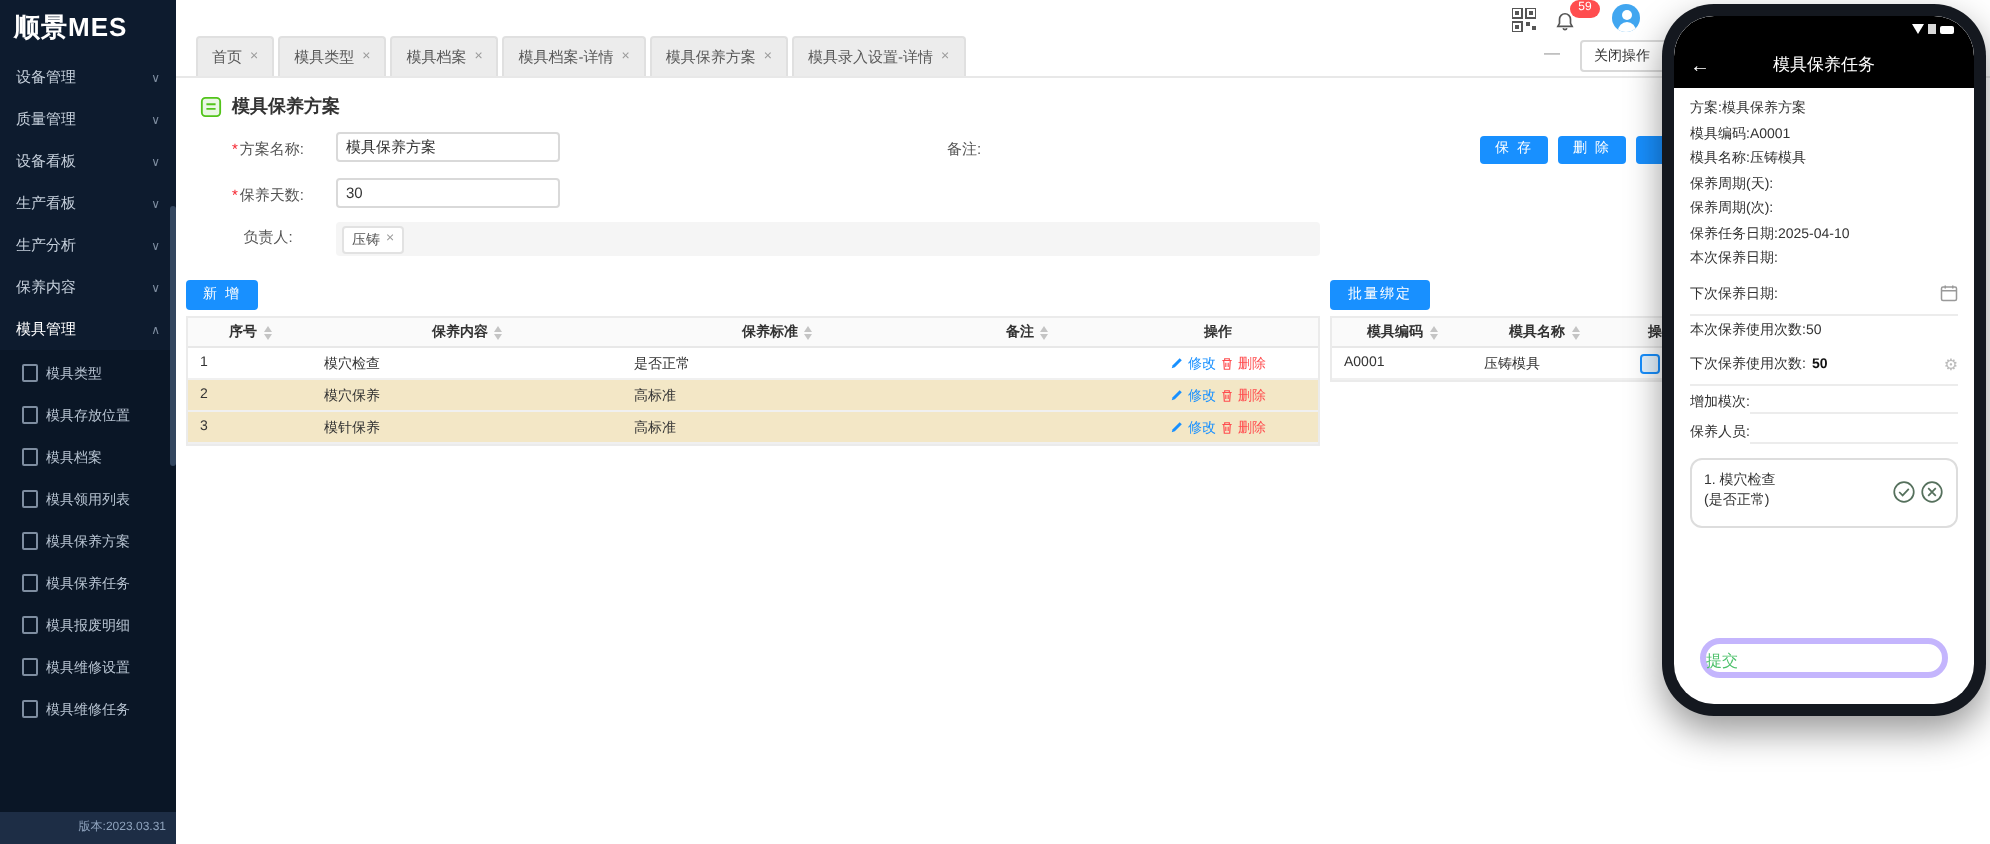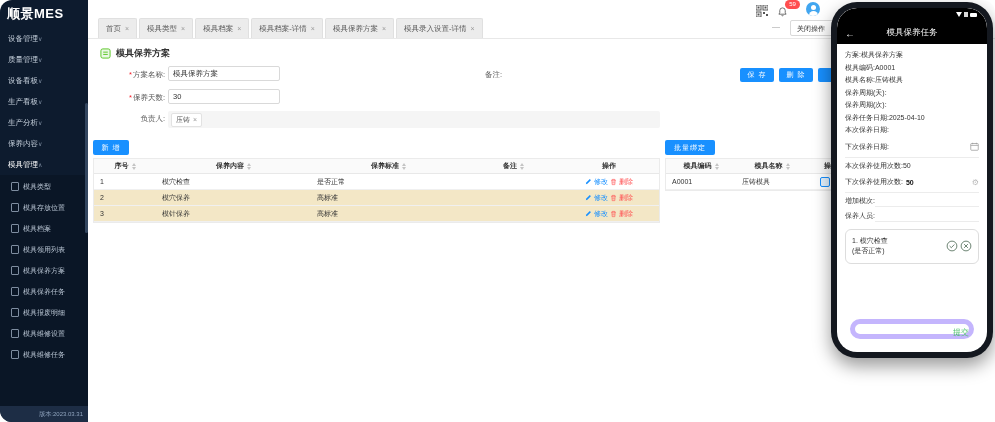--- a/index.html
+++ b/index.html
@@ -1,21 +1,21 @@
 <!DOCTYPE html>
 <html><head>
 <meta charset="utf-8">
 <style>
   html,body{margin:0;padding:0;background:#fff;}
   #stage{position:relative;width:995px;height:422px;background:#fff;overflow:hidden;
-         font-family:"Liberation Sans",sans-serif;border-radius:12px;-webkit-font-smoothing:antialiased;}
+         font-family:"Liberation Sans",sans-serif;-webkit-font-smoothing:antialiased;}
   
   #sidebar{position:absolute;left:0;top:0;width:88px;height:422px;background:#0d1b2e;display:flex;flex-direction:column;}
   .logo{height:28px;line-height:28px;padding-left:7px;color:#fff;font-size:13px;font-weight:bold;letter-spacing:.5px;}
-  .m-item{display:flex;align-items:center;height:21px;padding:0 8px;font-size:7.5px;color:#c5cfdb;cursor:pointer;}
+  .m-item{display:flex;align-items:center;justify-content:space-between;height:21px;padding:0 8px;font-size:7.5px;color:#c5cfdb;cursor:pointer;}
   .m-item .car{font-size:6px;color:#7e8da0;}
   .m-item.open{color:#fff;font-family:Liberation Serif, serif;}
   #subnav{flex:1;background:#0a1626;padding-top:1px;}
   .s-item{display:flex;align-items:center;gap:4px;height:21px;padding-left:11px;font-size:7px;color:#b8c4d2;cursor:pointer;}
   .doc-ic{width:6px;height:7px;border:1px solid #7e8da0;border-radius:1px;flex:none;}
   #version{height:16px;line-height:16px;background:#1d2d45;color:#8fa3bd;font-size:6px;text-align:right;padding-right:5px;}
   #side-scroll{position:absolute;left:85px;top:103px;width:3px;height:130px;background:#33465f;border-radius:2px;}
   
   .qr{position:absolute;left:756px;top:3px;}
   .bell{position:absolute;left:777px;top:4px;}
@@ -25,21 +25,21 @@
   .avatar::after{content:"";position:absolute;left:2.5px;top:8.5px;width:9px;height:6px;border-radius:5px 5px 0 0;background:#fff;}
   
   #tabbar{position:absolute;left:88px;top:18px;width:907px;height:21px;background:#fff;border-bottom:1px solid #e8e8e8;display:flex;align-items:flex-end;padding-left:10px;box-sizing:border-box;}
   .tab{height:19px;display:flex;align-items:center;gap:4px;padding:0 7px;margin-right:2px;background:#ececec;border:1px solid #e0e0e0;border-bottom:none;border-radius:2px 2px 0 0;font-size:7.5px;color:#595959;cursor:pointer;white-space:nowrap;}
   .tab.active{background:#fff;color:#1890ff;}
   .tab .x{font-size:7px;color:#999;}
   .min-ic{position:absolute;left:772px;top:22px;font-size:8px;color:#999;}
   .close-ops{position:absolute;left:790px;top:20px;width:58px;height:16px;line-height:16px;border:1px solid #d9d9d9;border-radius:2px;background:#fff;font-size:7px;color:#333;padding-left:6px;box-sizing:border-box;}
   
   .sec-title{position:absolute;left:100px;top:47px;display:flex;align-items:center;gap:5px;font-size:9px;font-weight:bold;color:#333;}
-  .lbl{position:absolute;width:62px;text-align:right;font-size:7.5px;color:#555;}
+  .lbl{position:absolute;width:62px;text-align:center;font-size:7.5px;color:#555;}
   .req{color:#f5222d;margin-right:1px;}
   .inp{position:absolute;height:15px;border:1px solid #d9d9d9;border-radius:2px;font-size:7.5px;color:#333;padding:0 4px;box-sizing:border-box;font-family:"Liberation Sans",sans-serif;}
   .owner-box{position:absolute;left:168px;top:111px;width:492px;height:17px;background:#f5f5f5;border-radius:2px;display:flex;align-items:center;padding-left:3px;box-sizing:border-box;}
   .tag{display:flex;align-items:center;gap:3px;background:#fff;border:1px solid #e2e2e2;border-radius:2px;font-size:7px;color:#555;padding:1px 4px;}
   .tag .x{color:#999;font-size:7px;}
   textarea.remark{position:absolute;left:508px;top:66px;width:152px;height:74px;border:1px solid #d9d9d9;border-radius:2px;font-size:7.5px;color:#333;padding:4px;box-sizing:border-box;resize:none;font-family:"Liberation Sans",sans-serif;}
   textarea.remark::placeholder{color:#bfbfbf;}
   .btn{position:absolute;height:14px;line-height:14px;background:#1890ff;color:#fff;font-size:7px;text-align:center;border-radius:2px;cursor:pointer;letter-spacing:1px;}
   
   .tbl{position:absolute;background:#fff;border:1px solid #ebebeb;font-size:7px;color:#333;}
@@ -71,21 +71,21 @@
   .p-line{height:12.5px;line-height:12.5px;}
   .p-row{display:flex;align-items:center;border-bottom:1px solid #ececec;}
   .p-row.nb{border-bottom:none;}
   .p-sp{flex:1;}
   .p-val{font-weight:bold;color:#111;margin-left:3px;}
   .gear{color:#bbb;font-size:8px;}
   .u-line{flex:1;border-bottom:1px solid #ececec;height:1px;align-self:flex-end;margin-bottom:2px;}
   .p-card{margin-top:5px;border:1px solid #ddd;border-radius:6px;padding:6px;display:flex;align-items:center;}
   .p-card .tt{line-height:10.5px;}
   .p-card .ics{margin-left:auto;display:flex;gap:2px;}
-  .p-submit{position:absolute;left:13px;bottom:13px;width:124px;height:20px;line-height:18px;border:5px solid #c4b5fd;border-radius:11px;color:#4cc06a;font-size:8px;text-align:right;box-sizing:border-box;background:#fff;cursor:pointer;}
+  .p-submit{position:absolute;left:13px;bottom:13px;width:124px;height:20px;line-height:18px;border:3px solid #c4b5fd;border-radius:11px;color:#4cc06a;font-size:8px;text-align:left;box-sizing:border-box;background:#fff;cursor:pointer;}
 </style>
 </head>
 <body>
 
 <div id="stage">
 
   <div id="sidebar">
     <div class="logo">顺景MES</div>
     <div>
       <div class="m-item">

